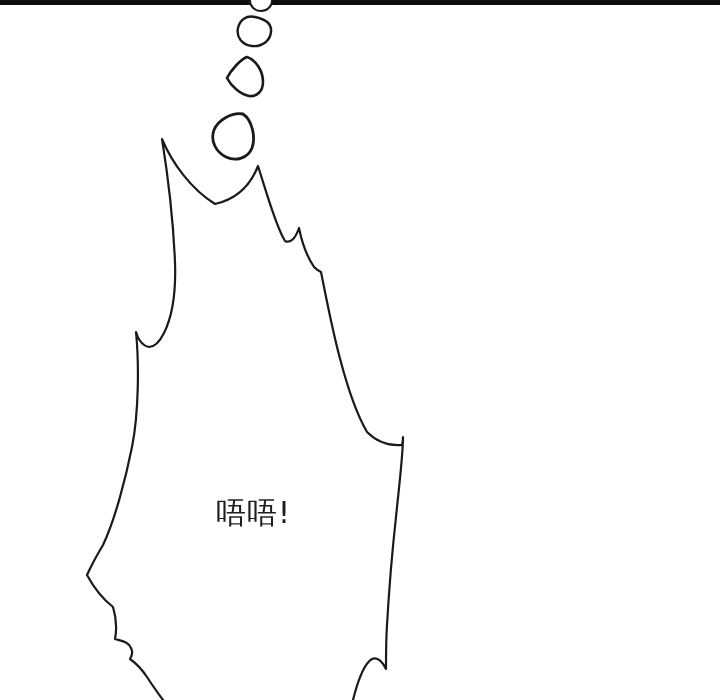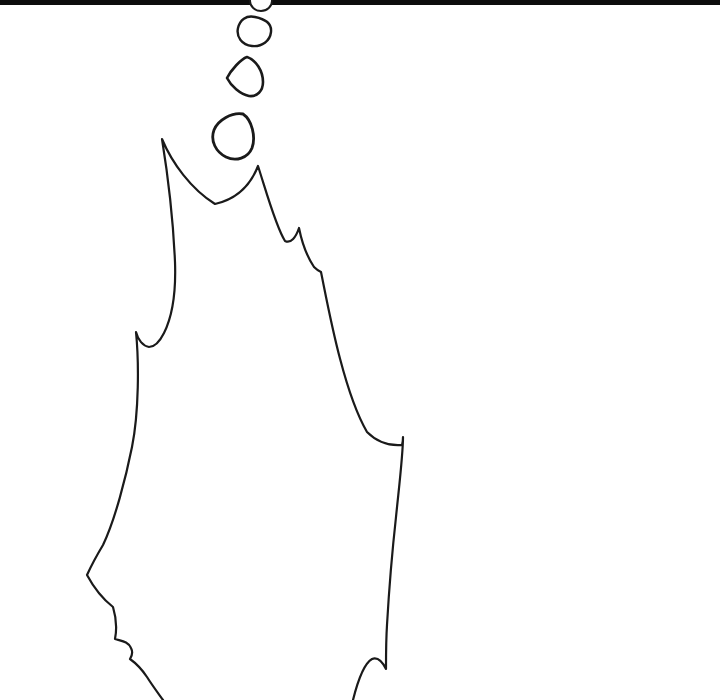--- a/index.html
+++ b/index.html
@@ -87,14 +87,15 @@
              C 328,306 343,391 367,432
              C 378,443 390,446 402,445
              C 403,442 403,439 403,437
              C 403,455 399,487 396,517
              C 392,553 389,590 387,625
              C 386,640 386,655 386,669
              C 382,661 377,657 372,659
              C 365,663 358,680 353,700" stroke="#1a1a1a"></path>
   </svg>
 
+  <div class="bubble-text">唔唔!</div>
 
 </div>
 
 </body></html>

